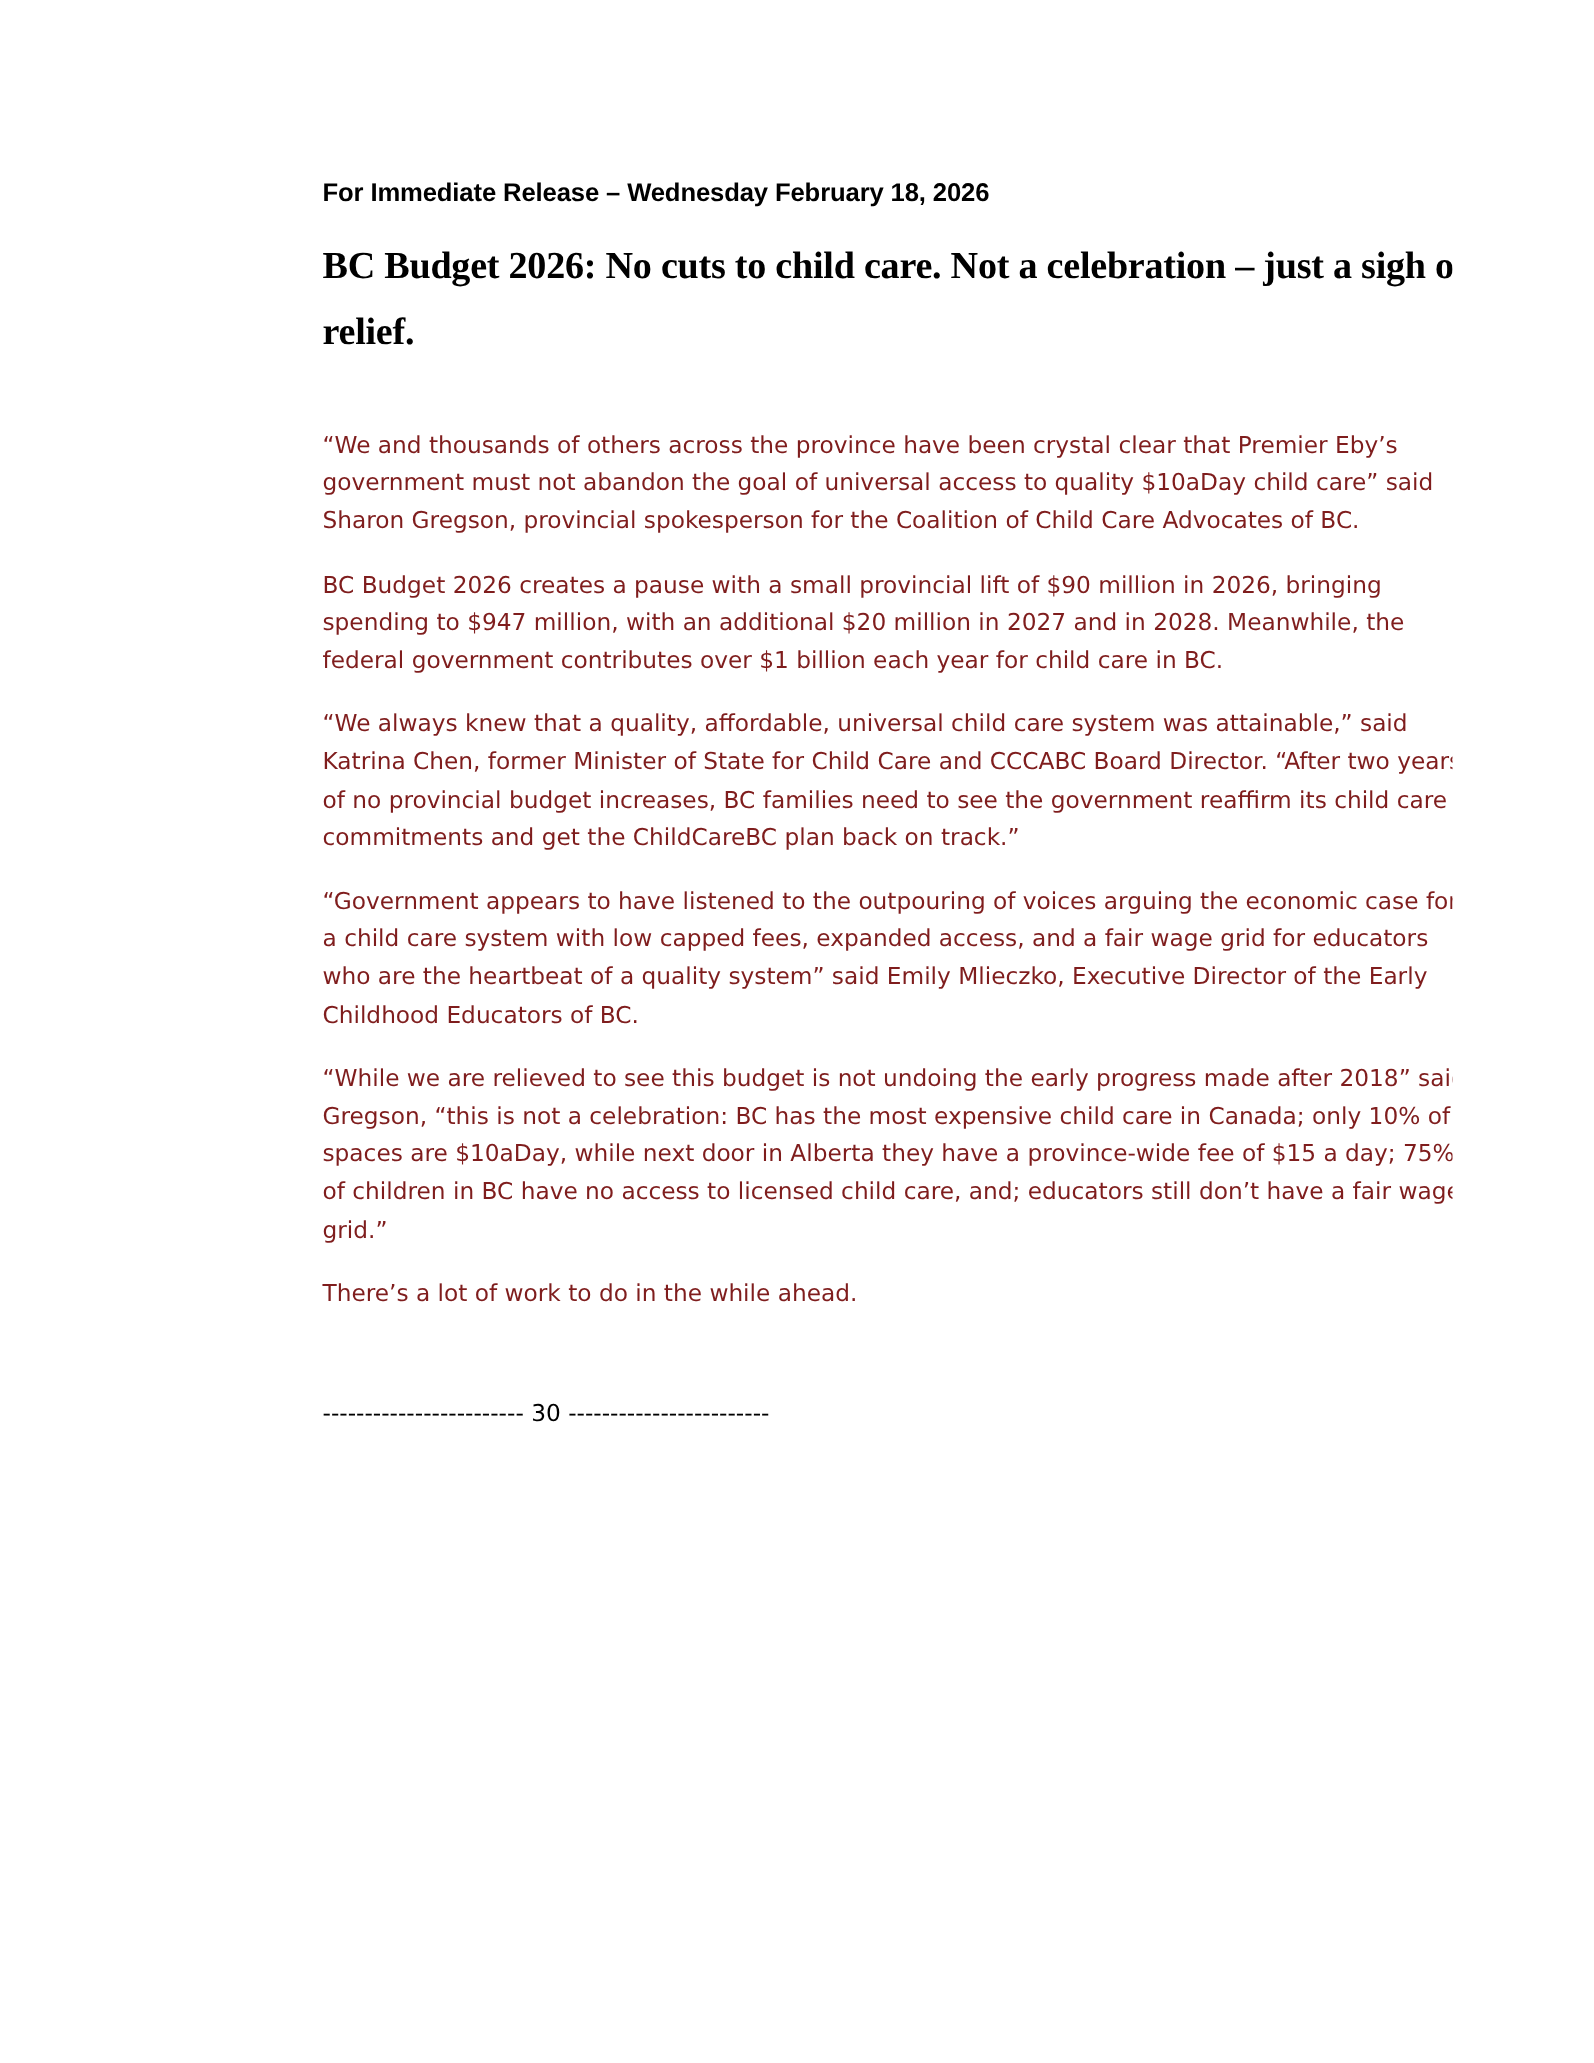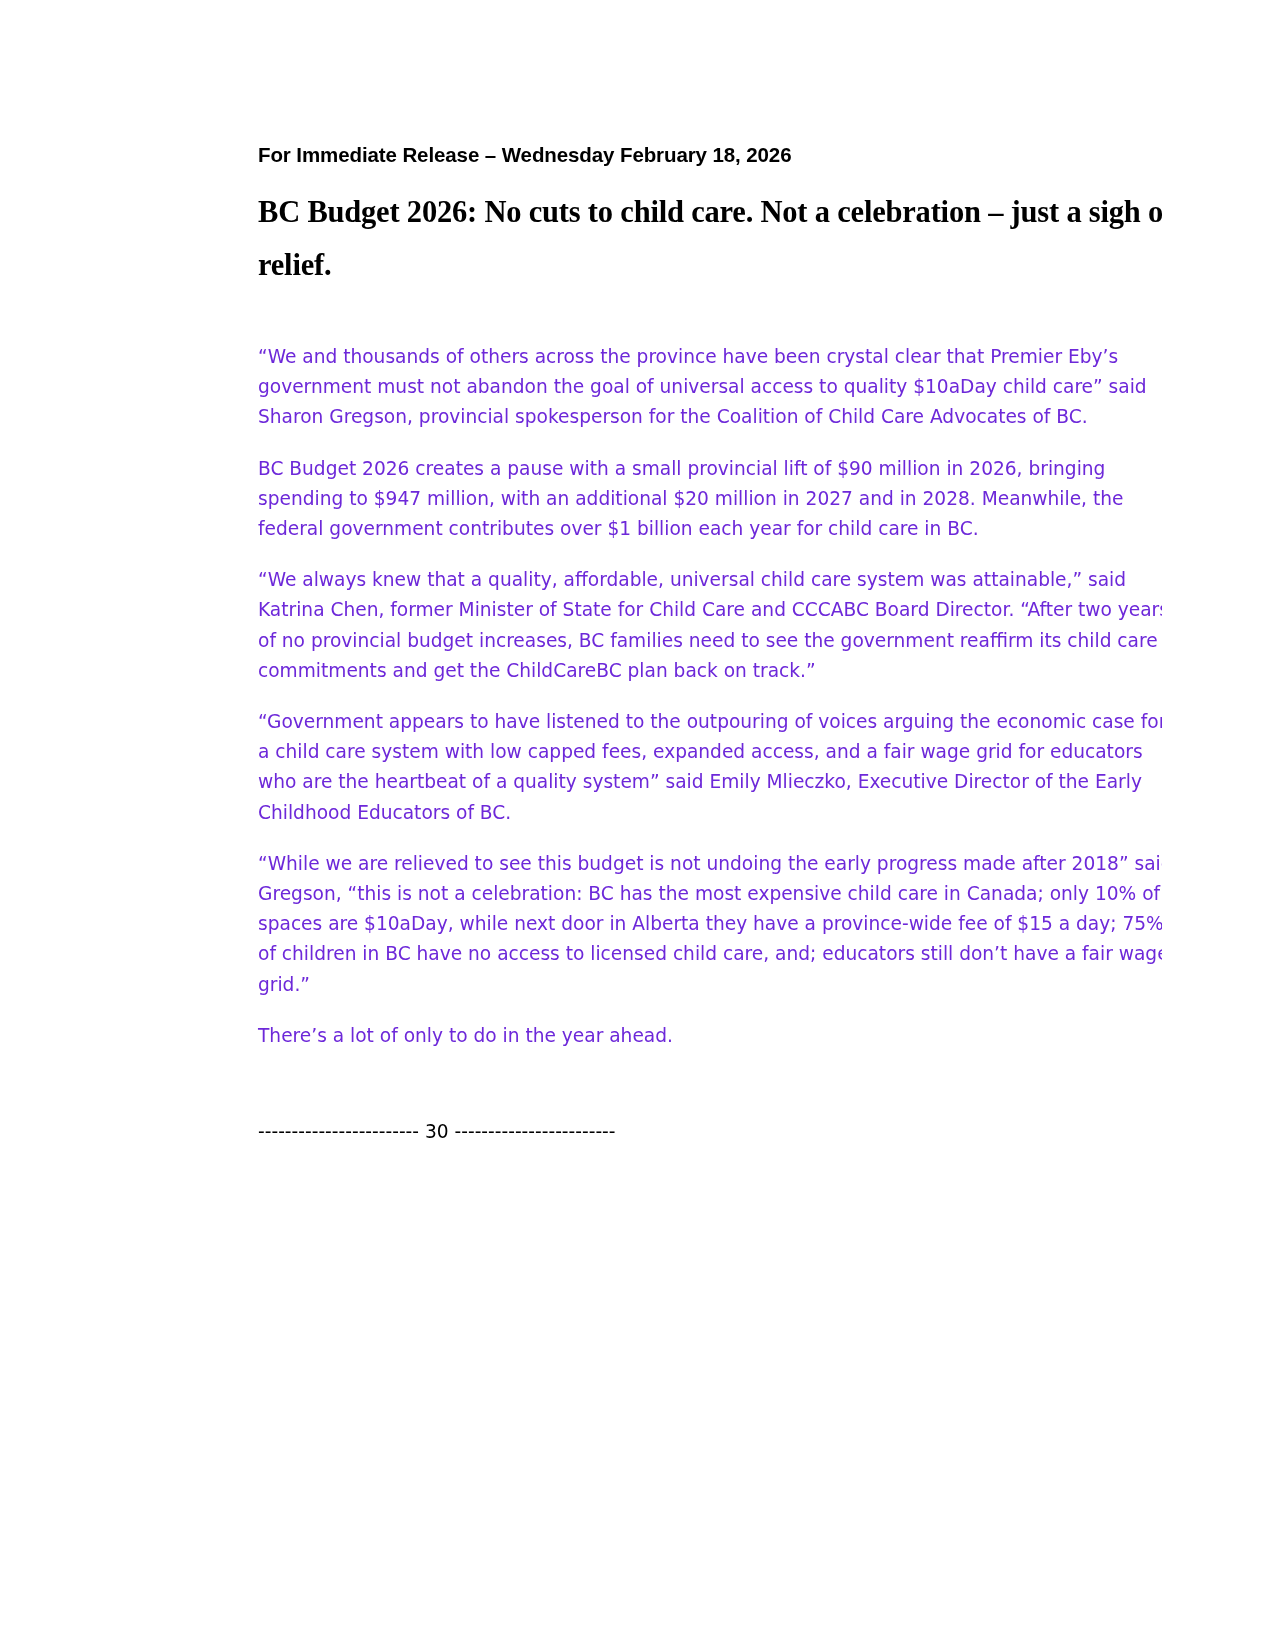--- a/index.html
+++ b/index.html
@@ -47,21 +47,21 @@
   }
 
   
   .body-block {
     margin-top: 50px;
   }
   p.para {
     font-family: "DejaVu Sans", sans-serif;
     font-size: 18.6px;
     line-height: 30.2px;
-    color: #6d28d9;
+    color: #7f1d1d;
     margin: 0 0 21px 0;
     max-width: 925px;
     text-align: left;
   }
   p.para:last-child {
     margin-bottom: 0;
   }
   .u {
   }
 
@@ -93,20 +93,20 @@
 
       <p class="para">BC Budget 2026 creates a pause with a small provincial lift of $90 million in 2026, bringing spending to $947 million, with an additional $20 million in 2027 and in 2028. Meanwhile, the federal government contributes over $1 billion each year for child care in BC.</p>
 
       <p class="para">“We always knew that a quality, affordable, universal child care system was attainable,” said Katrina Chen, former Minister of State for Child Care and CCCABC Board Director. “After two years of no provincial budget increases, BC families need to see the government reaffirm its child care commitments and get the ChildCareBC plan back on track.”</p>
 
       <p class="para">“Government appears to have listened to the outpouring of voices arguing the economic case for a child care system with low capped fees, expanded access, and a fair wage grid for educators who are the heartbeat of a quality system” said Emily Mlieczko, Executive Director of the Early Childhood Educators of BC.</p>
 
       <p class="para"><span>“While we are relieved to see this budget is not undoing the early progress made after 2018” said Gregson, “this is </span><span class="u">not</span><span> a celebration: BC has the most expensive child care in Canada; only 10% of spaces are $10aDay, while next door in Alberta they have a province-wide fee of $15 a day; 75% of children in BC have no access to licensed child care, and; educators still don’t have a fair wage grid.”</span></p>
 
 
-      <p class="para">There’s a lot of only to do in the year ahead.</p>
+      <p class="para">There’s a lot of work to do in the while ahead.</p>
 
     </div>
 
     <div class="end-marker">------------------------ 30 ------------------------</div>
 
   </div>
 </div>
 
 </body></html>

